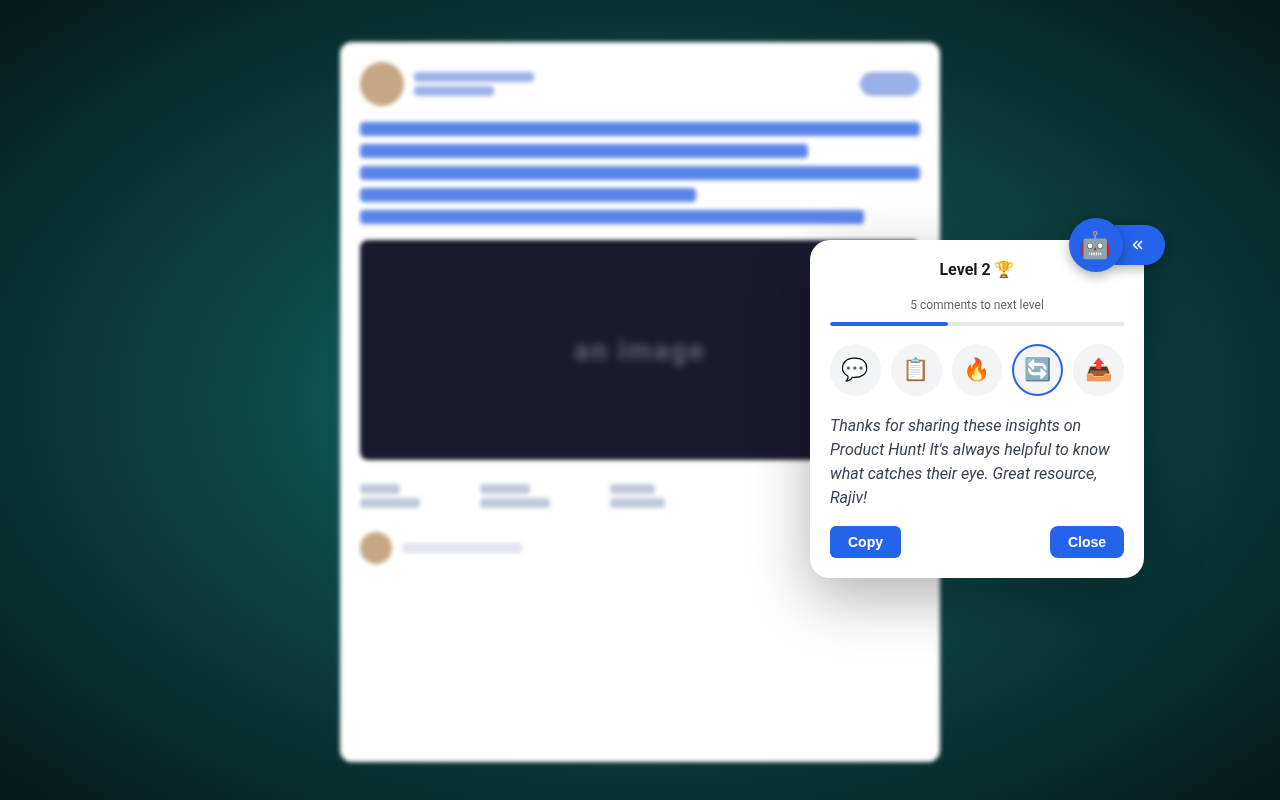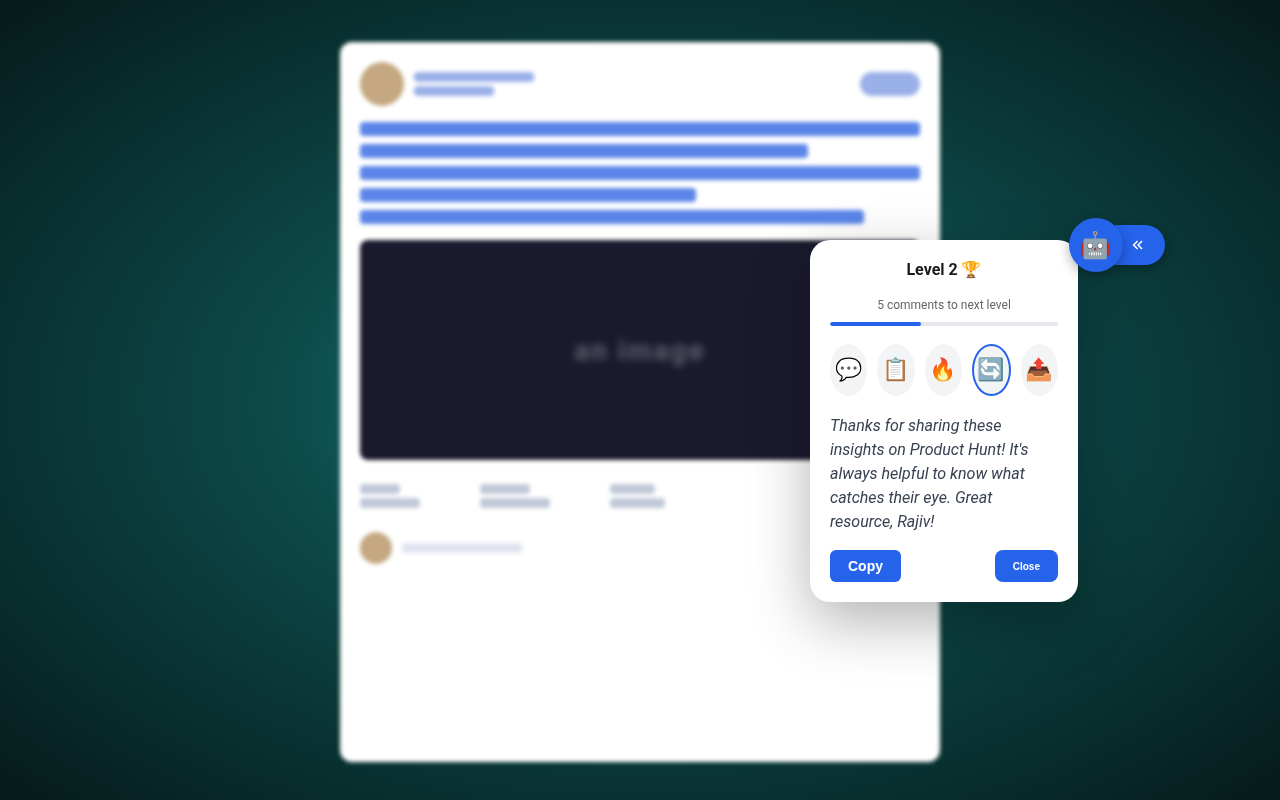--- a/index.html
+++ b/index.html
@@ -138,21 +138,21 @@
       height: 32px;
       border-radius: 50%;
       background: #c5a882;
     }
 
     
     .popup-card {
       position: absolute;
       left: 810px;
       top: 240px;
-      width: 268px;
+      width: 334px;
       background: white;
       border-radius: 20px;
       box-shadow: 0 20px 60px rgba(0,0,0,0.3);
       padding: 20px;
       z-index: 10;
     }
 
     .popup-header {
       text-align: center;
       margin-bottom: 8px;
@@ -235,21 +235,21 @@
       font-weight: 600;
       cursor: pointer;
     }
 
     .btn-close {
       background: #2563eb;
       color: white;
       border: none;
       border-radius: 8px;
       padding: 8px 18px;
-      font-size: 10px;
+      font-size: 14px;
       font-weight: 600;
       cursor: pointer;
     }
 
     
     .robot-btn {
       position: absolute;
       right: 115px;
       top: 218px;
       display: flex;

